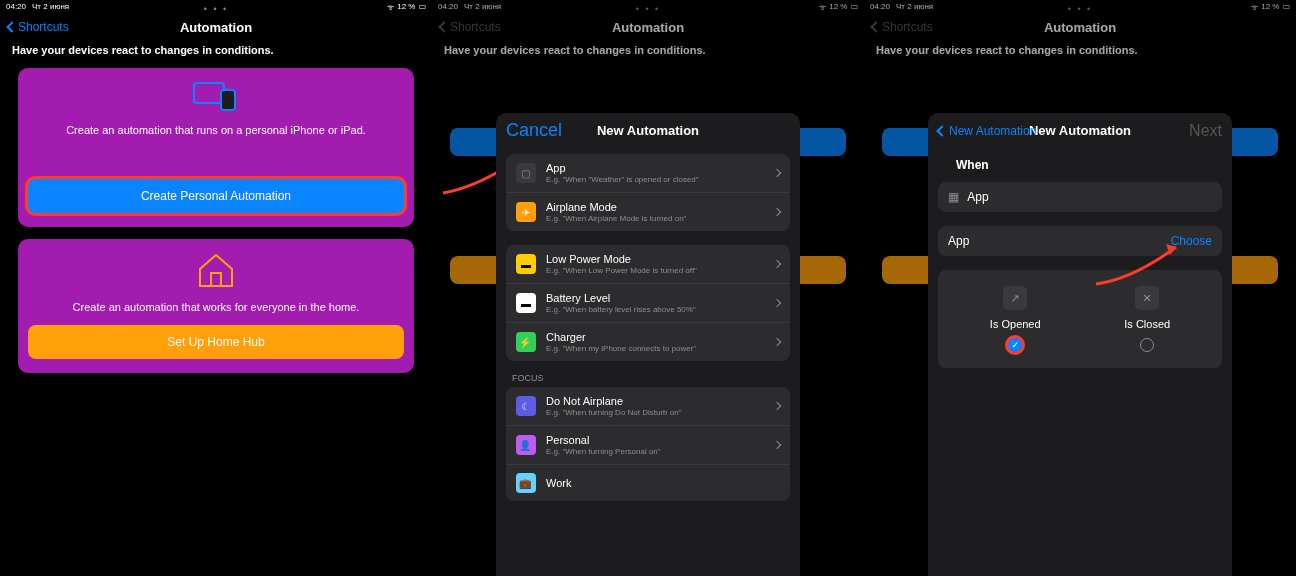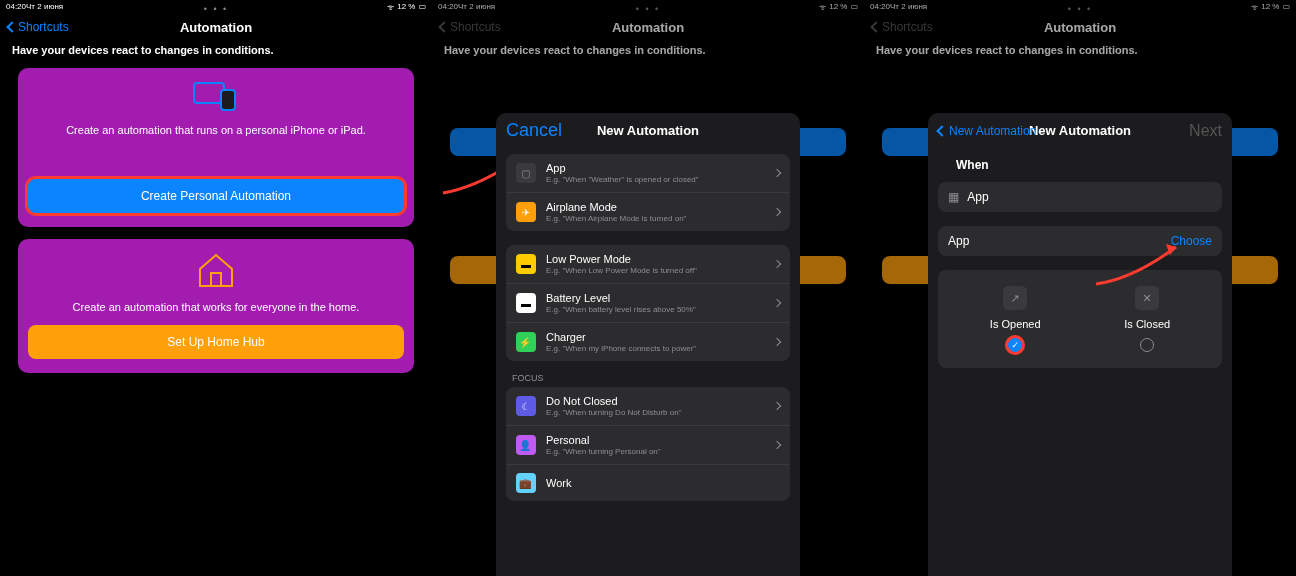--- a/index.html
+++ b/index.html
@@ -1,19 +1,19 @@
 <!DOCTYPE html>
 <html><head>
 <meta charset="utf-8">
 <style>
   * { margin: 0; padding: 0; box-sizing: border-box; font-family: -apple-system, BlinkMacSystemFont, "Helvetica Neue", sans-serif; }
   body { background: #000; width: 1296px; height: 576px; overflow: hidden; display: flex; }
   .panel { width: 432px; height: 576px; background: #000; position: relative; color: #fff; }
   .status-bar { height: 12px; display: flex; justify-content: space-between; align-items: center; padding: 0 6px; font-size: 8px; color: #fff; }
-  .status-left { display: flex; }
+  .status-left { display: flex; gap: 6px; }
   .status-right { display: flex; gap: 3px; align-items: center; }
   .header { display: flex; align-items: center; justify-content: center; position: relative; height: 30px; padding: 0 10px; }
   .back-btn { position: absolute; left: 8px; color: #0a84ff; font-size: 12px; display: flex; align-items: center; gap: 2px; }
   .back-btn.dim { color: #555; }
   .chev-left { display: inline-block; width: 8px; height: 8px; border-left: 2px solid currentColor; border-bottom: 2px solid currentColor; transform: rotate(45deg); }
   .title { font-size: 13px; font-weight: 600; color: #fff; }
   .subtitle { font-size: 11px; color: #fff; font-weight: 600; padding: 0 12px; margin-top: 2px; }
   .card { margin: 12px 18px; background: #a21caf; border-radius: 10px; padding: 14px 10px; text-align: center; }
   .card-desc { font-size: 11px; color: #fff; margin: 8px 0 12px; }
   .icon-devices { color: #0a84ff; margin: 0 auto; }
@@ -186,21 +186,21 @@
             <div class="item-sub">E.g. "When my iPhone connects to power"</div>
           </div>
         <span class="chev-right"></span>
       </div>
     </div>
     <div class="section-lbl">FOCUS</div>
     <div class="list-group" style="margin-top:0">
       <div class="list-item">
         <div class="item-icon ic-dnd">☾</div>
         <div class="item-text">
-            <div class="item-title">Do Not Closed</div>
+            <div class="item-title">Do Not Airplane</div>
             <div class="item-sub">E.g. "When turning Do Not Disturb on"</div>
           </div>
         <span class="chev-right"></span>
       </div>
       <div class="list-item">
         <div class="item-icon ic-per">👤</div>
         <div class="item-text">
             <div class="item-title">Personal</div>
             <div class="item-sub">E.g. "When turning Personal on"</div>
           </div>

